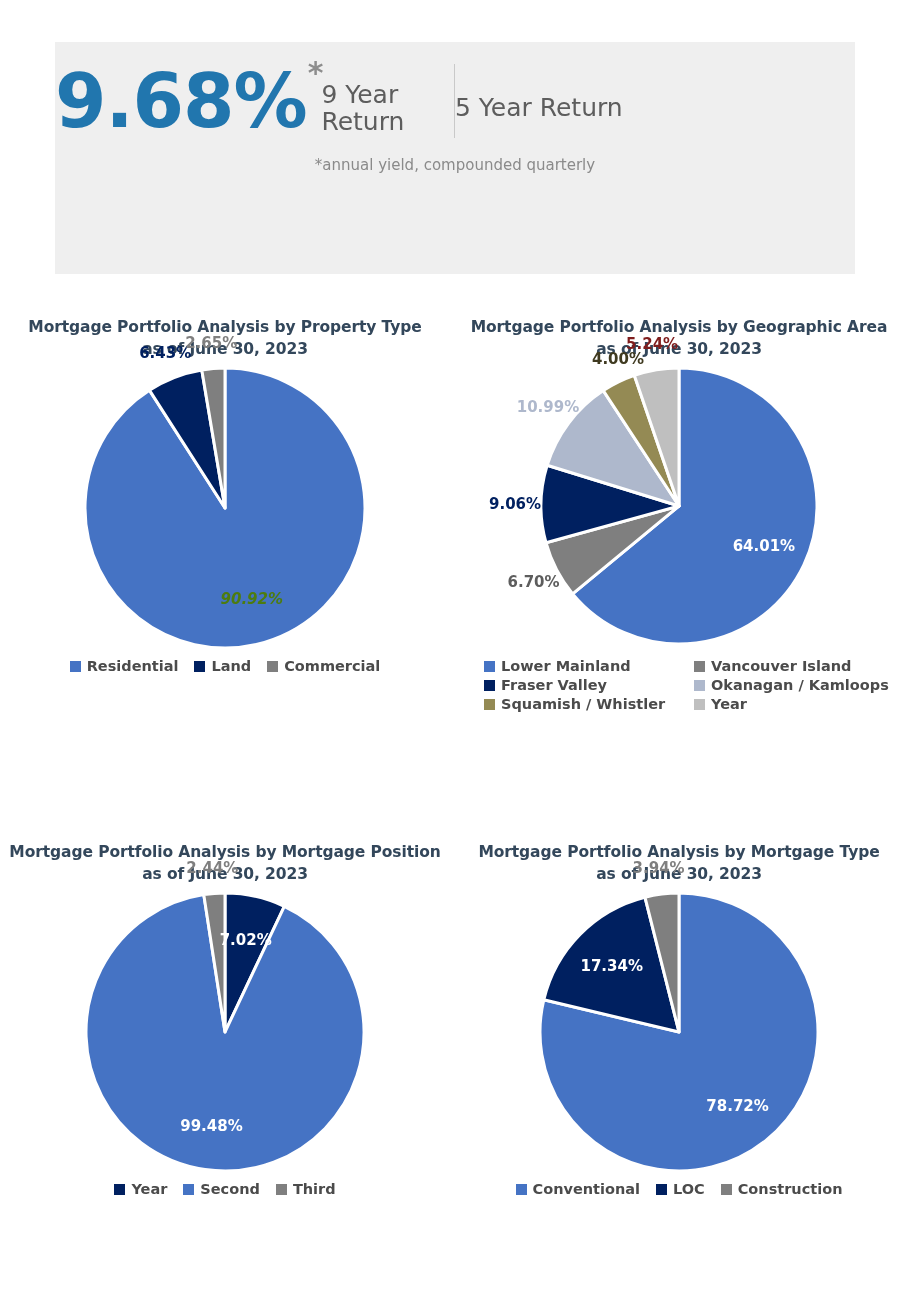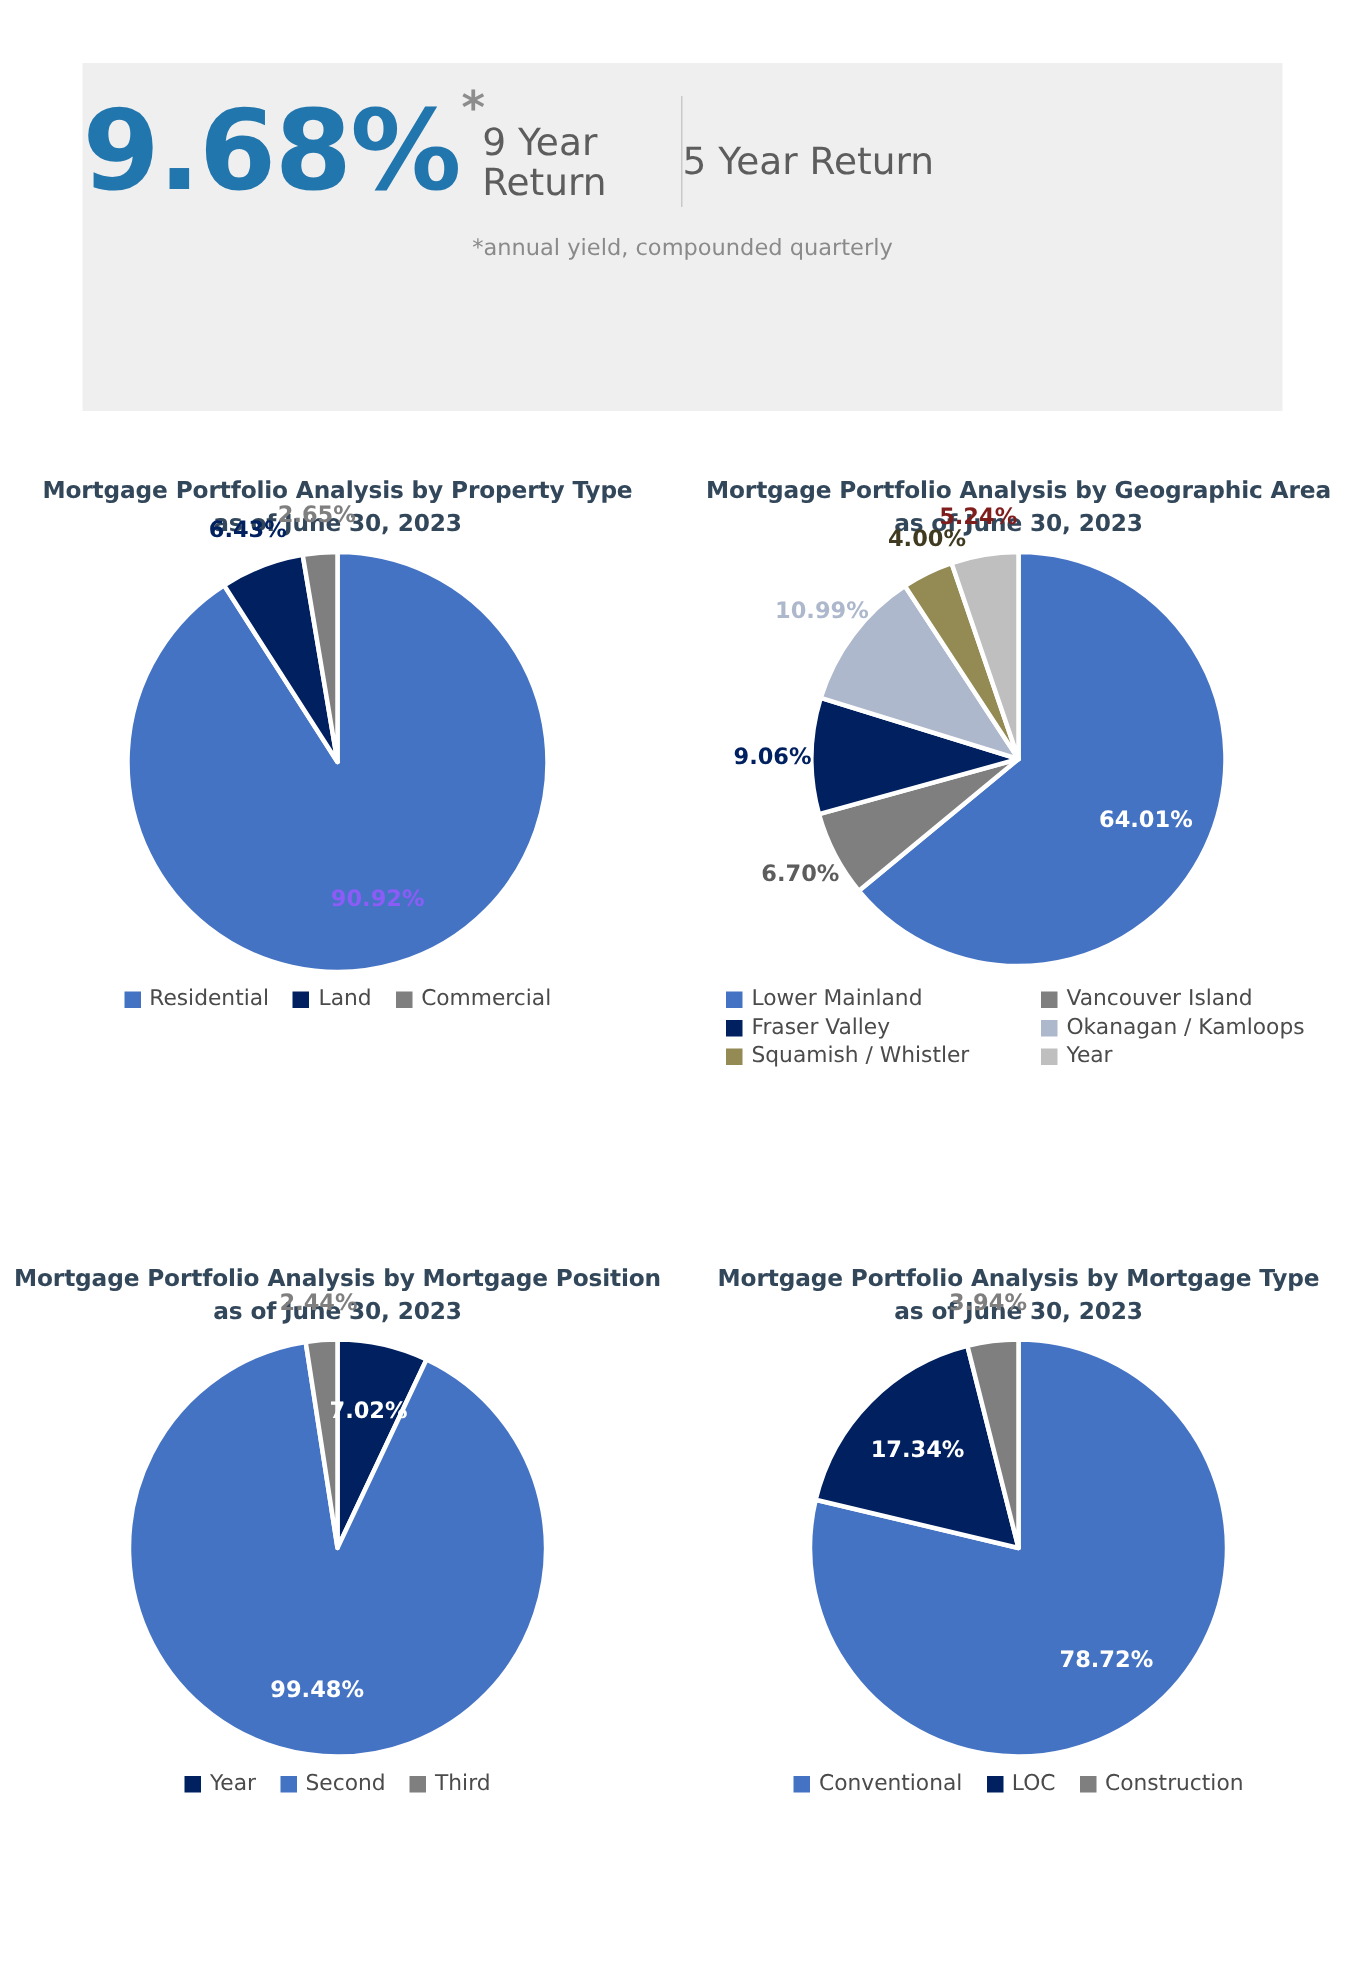--- a/index.html
+++ b/index.html
@@ -133,20 +133,21 @@
     gap: 3px 0px;
     margin-top: 10px;
   }
   .legend-item {
     display: flex;
     align-items: center;
     gap: 6px;
     font-size: 14.5px;
     color: #4b4b4b;
     white-space: nowrap;
+    font-weight: bold;
   }
   .swatch {
     width: 11px; height: 11px;
     display: inline-block;
     flex: 0 0 auto;
   }
 </style>
 </head>
 <body>
 
@@ -171,21 +172,21 @@
 
     <div class="chart-cell">
       <div class="chart-title">Mortgage Portfolio Analysis by Property Type
 as of June 30, 2023</div>
       <div class="pie-wrap" style="width: 288px; height: 288px;">
           <svg width="288" height="288" viewBox="0 0 288 288">
             <path d="M 144 144 L 144 4 A 140 140 0 1 1 68.39103117662381 26.172652438129944 Z" fill="#4573c4" stroke="#ffffff" stroke-width="3" stroke-linejoin="round"></path>
             <path d="M 144 144 L 68.39103117662381 26.172652438129944 A 140 140 0 0 1 120.79694280406329 5.936180927941564 Z" fill="#002060" stroke="#ffffff" stroke-width="3" stroke-linejoin="round"></path>
             <path d="M 144 144 L 120.79694280406329 5.936180927941564 A 140 140 0 0 1 144.00000000000009 4 Z" fill="#7f7f7f" stroke="#ffffff" stroke-width="3" stroke-linejoin="round"></path>
           </svg>
-          <div class="pie-label inside" style="left: 170.79px; top: 235.353px; color: #8b5cf6;">90.92%</div>
+          <div class="pie-label inside" style="left: 170.79px; top: 235.353px; color: #4d7c0f; font-style: italic;">90.92%</div>
           <div class="pie-label" style="left: 84.2027px; top: -10.8557px; color: rgb(0, 32, 96);">6.43%</div>
           <div class="pie-label" style="left: 130.196px; top: -21.4251px; color: rgb(127, 127, 127);">2.65%</div>
         </div>
       <div class="legend">
           <div class="legend-item">
             <span class="swatch" style="background: rgb(69, 115, 196);"></span>
             <span>Residential</span>
           </div>
           <div class="legend-item">
             <span class="swatch" style="background: rgb(0, 32, 96);"></span>

